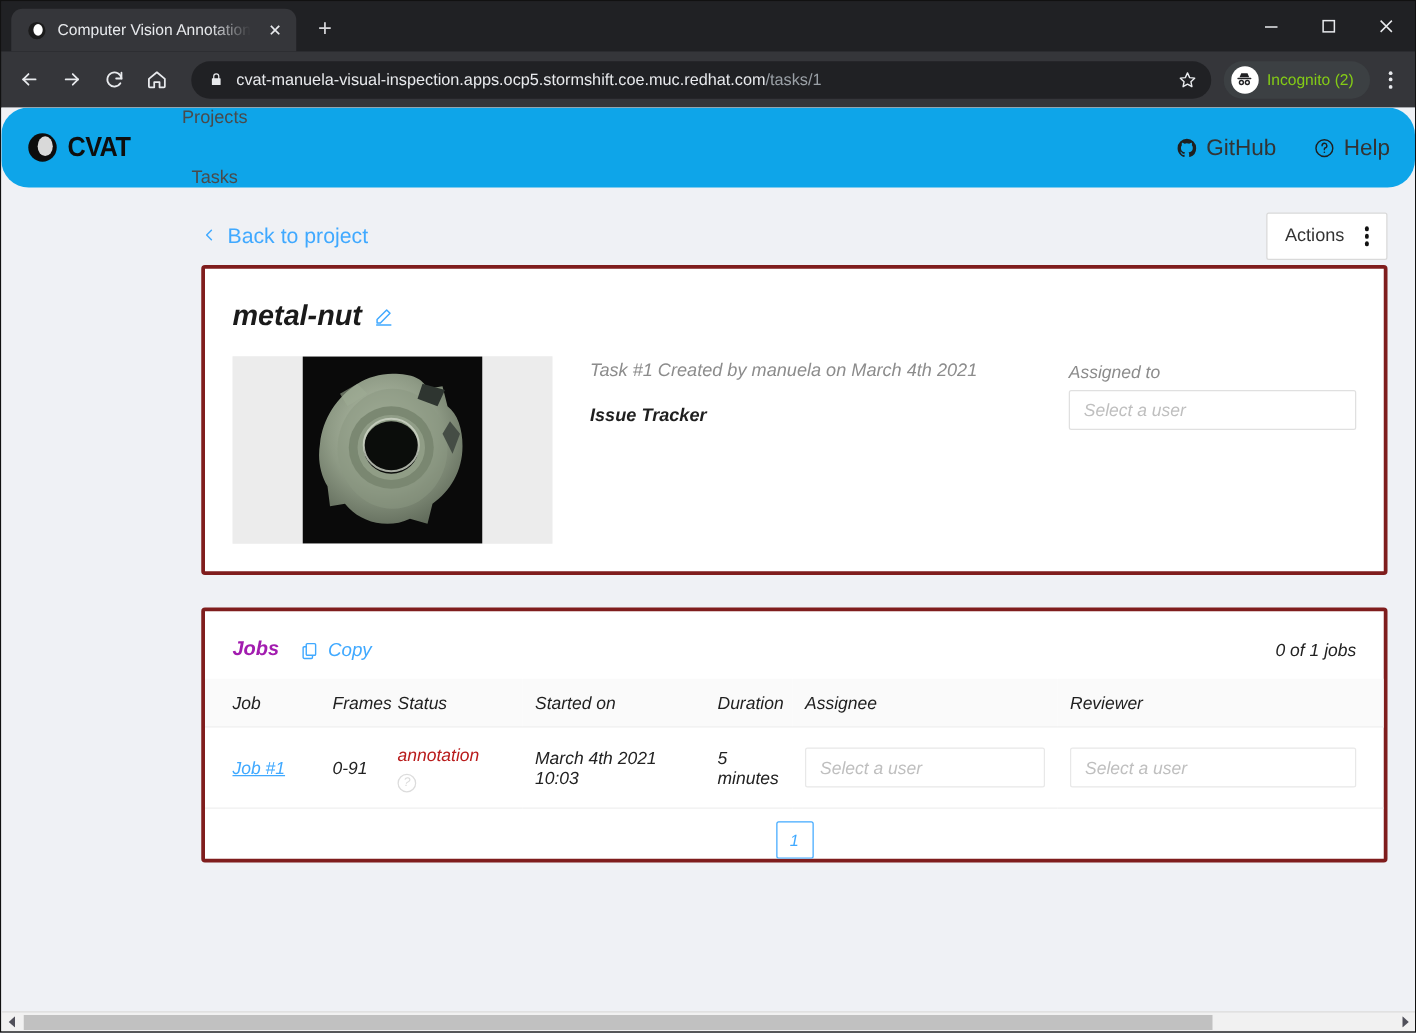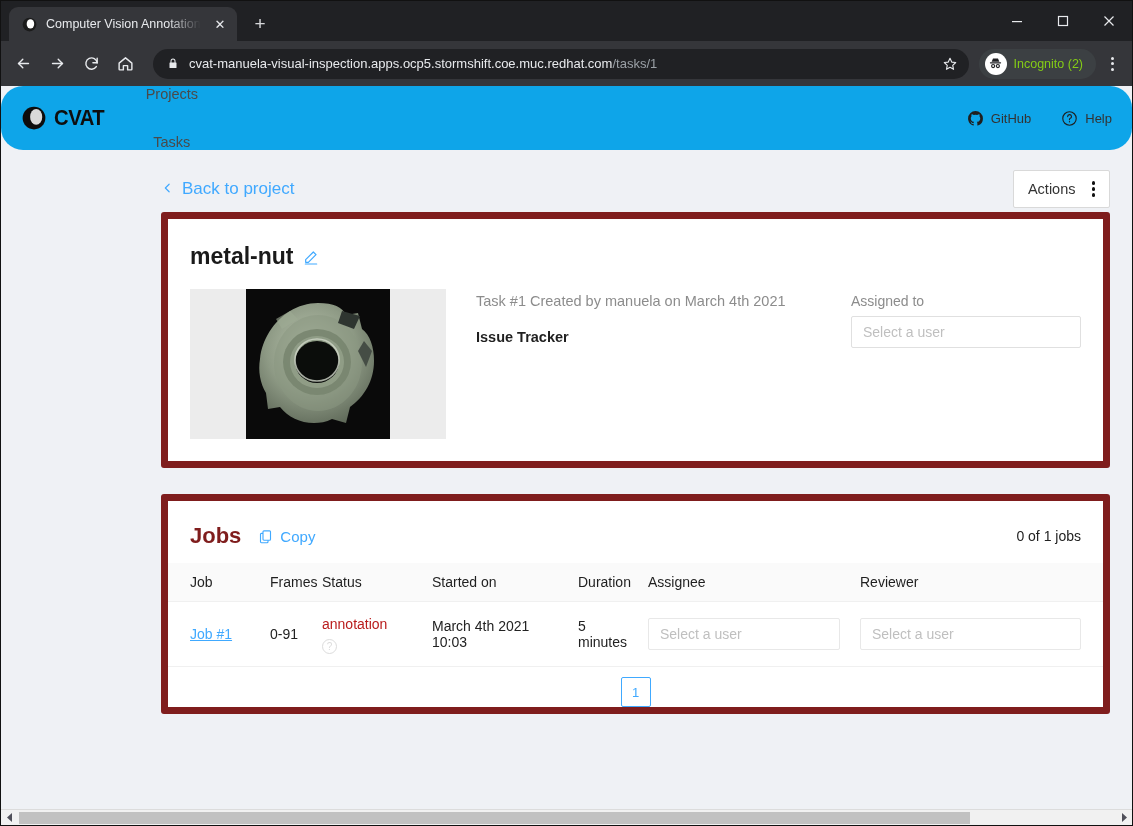--- a/index.html
+++ b/index.html
@@ -115,21 +115,21 @@
   }
   .logo { display: flex; align-items: center; gap: 7px; }
   .logo-text {
     font-family: "Liberation Sans", sans-serif;
     font-weight: bold; font-size: 22px; letter-spacing: -0.5px;
     color: #0e0e0e; transform: scaleX(0.92); transform-origin: left center;
   }
   .nav-links { display: flex; align-items: center; gap: 32px; margin-left: 37px; flex-direction: column; }
   .nav-links a { color: #4a4a4a; font-size: 14.5px; text-decoration: none; }
   .header-right { margin-left: auto; display: flex; align-items: center; gap: 30px; }
-  .header-right .hitem { display: flex; align-items: center; gap: 7px; color: #333; font-size: 13px; }
+  .header-right .hitem { display: flex; align-items: center; gap: 7px; color: #333; font-size: 18px; }
 
   
   .content { padding: 0 0 0 0; border-radius: 23px; }
   .topbar {
     display: flex; align-items: center;
     padding: 16px 22px 0 160px; height: 62px;
   }
   .back-link {
     display: flex; align-items: center; gap: 8px;
     color: #40a9ff; font-size: 17px; cursor: pointer;
@@ -137,22 +137,23 @@
   .back-link .chev { font-size: 18px; line-height: 1; color: #40a9ff; }
   .actions-btn {
     margin-left: auto; background: #fff; border: 1px solid #d9d9d9;
     border-radius: 2px; height: 38px; display: flex; align-items: center;
     gap: 16px; padding: 0 14px; font-size: 14.5px; color: #333;
   }
   .vkebab { display:flex; flex-direction: column; gap: 2.5px; align-items:center; }
   .vkebab i { width: 3.5px; height: 3.5px; border-radius:50%; background:#111; display:block; }
 
   .card {
-    background: #fff; border: 7px solid #7f1d1d; border-radius: 3px;
+    background: #fff; border: 3px solid #7f1d1d; border-radius: 3px;
     margin: 0 22px 0 160px;
+    font-style: italic;
   }
   .card.task { padding: 24px 22px 22px 22px; }
 
   .task-title {
     display: flex; align-items: center; gap: 9px;
     font-size: 23px; font-weight: bold; color: #1a1a1a; margin-bottom: 19px;
   }
 
   .task-body { display: flex; gap: 0; }
   .left-col { width: 256px; flex: 0 0 256px; }
@@ -184,21 +185,21 @@
   .field-label { color: #8c8c8c; font-size: 14px; margin-bottom: 7px; }
   .sel-input {
     height: 32px; border: 1px solid #e0e0e0; border-radius: 2px;
     background: #fff; display: flex; align-items: center;
     padding: 0 11px; font-size: 14px; color: #bfbfbf;
   }
 
   
   .card.jobs { margin-top: 26px; padding: 22px 0 0 0; overflow: hidden; }
   .jobs-head { display: flex; align-items: center; padding: 0 22px 14px 22px; }
-  .jobs-title { font-size: 22px; font-weight: bold; color: #7f1d1d; text-align: right; }
+  .jobs-title { font-size: 16px; font-weight: bold; color: #a21caf; text-align: right; }
   .copy-link { display: flex; align-items: center; gap: 7px; color: #40a9ff; font-size: 15px; margin-left: 17px; }
   .jobs-count { margin-left: auto; font-size: 14px; color: #222; }
 
   table.jobs-table { width: 100%; border-collapse: collapse; table-layout: fixed; }
   table.jobs-table th {
     background: #fafafa; text-align: left; font-weight: normal;
     font-size: 14px; color: #1f1f1f; padding: 11px 10px;
     border-bottom: 1px solid #f0f0f0;
   }
   table.jobs-table td {

